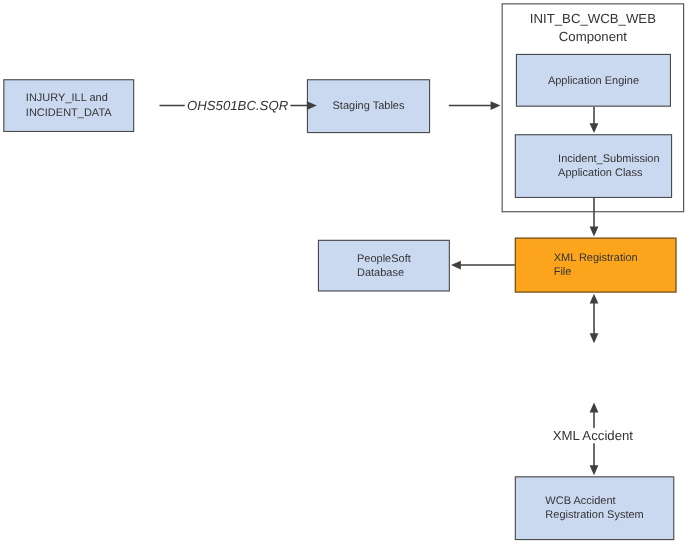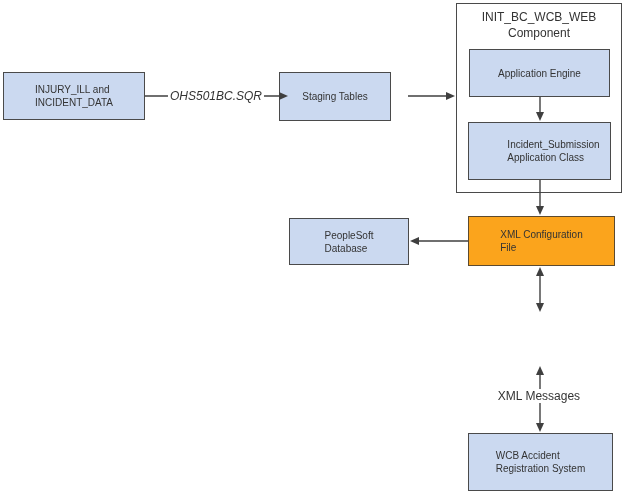--- a/index.html
+++ b/index.html
@@ -78,31 +78,31 @@
 </head>
 <body>
 
 <div class="canvas">
 
   <div class="container-box" style="left:456px; top:3px; width:166px; height:190px;">
     <div class="container-title">INIT_BC_WCB_WEB
 Component</div>
   </div>
 
-  <div class="node" style="left:3px; top:72px; width:142px; height:48px;">INJURY_ILL and
+  <div class="node" style="left:3px; top:72px; width:119px; height:48px;">INJURY_ILL and
 INCIDENT_DATA</div>
 
   <div class="node" style="left:279px; top:72px; width:112px; height:49px;">Staging Tables</div>
 
   <div class="node" style="left:469px; top:49px; width:141px; height:48px;">Application Engine</div>
 
   <div class="node" style="left:468px; top:122px; width:143px; height:58px;padding-left:28px;">Incident_Submission
 Application Class</div>
 
-  <div class="node highlight" style="left:468px; top:216px; width:147px; height:50px;">XML Configuration
+  <div class="node highlight" style="left:468px; top:216px; width:147px; height:50px;">XML Registration
 File</div>
 
   <div class="node" style="left:289px; top:218px; width:120px; height:47px;">PeopleSoft
 Database</div>
 
 
   <div class="node" style="left:468px; top:433px; width:145px; height:58px;">WCB Accident
 Registration System</div>
 
   <svg class="connectors" width="626" height="495">
@@ -140,15 +140,15 @@
 
     <g>
       <line x1="540" y1="372" x2="540" y2="426"></line>
       <polygon points="540,366 536,375 544,375"></polygon>
       <polygon points="540,432 536,423 544,423"></polygon>
     </g>
   </svg>
 
   <div class="edge-label" style="left:216px; top:96px;font-style:italic;">OHS501BC.SQR</div>
 
-  <div class="edge-label" style="left:539px; top:396px;">XML Messages</div>
+  <div class="edge-label" style="left:539px; top:396px;">XML Accident</div>
 
 </div>
 
 </body></html>

